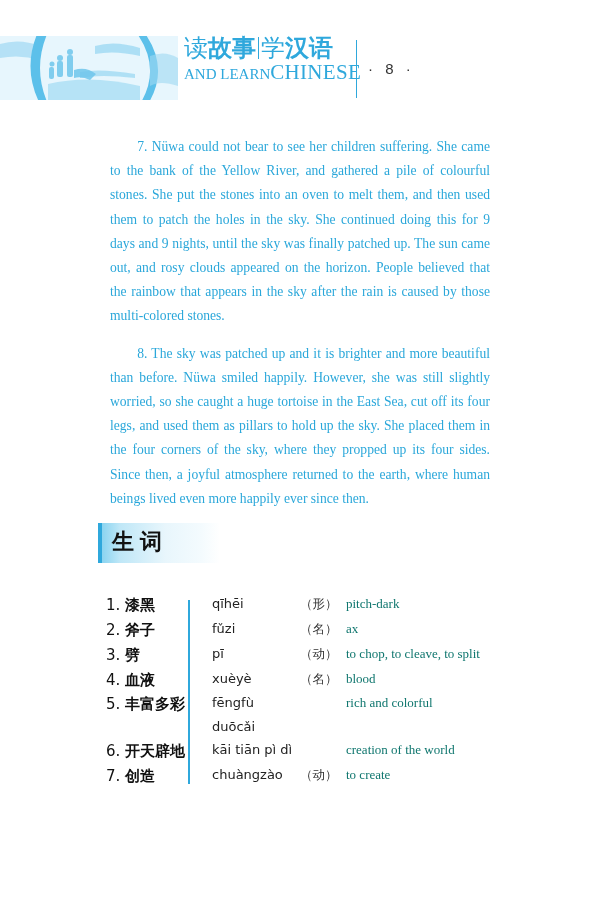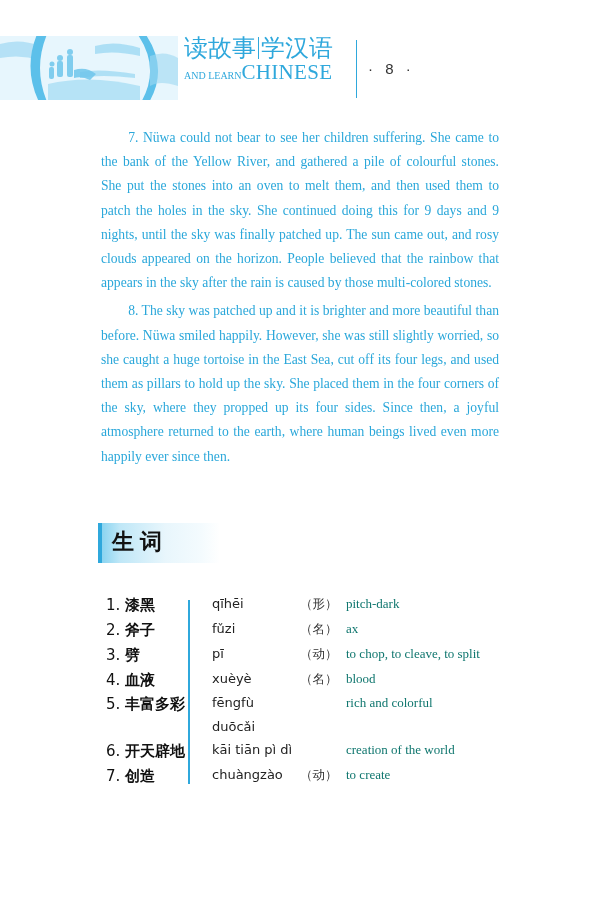--- a/index.html
+++ b/index.html
@@ -8,31 +8,31 @@
       font-family: "Liberation Serif", serif;
     }
     .header { position: absolute; left: 0; top: 30px; width: 600px; height: 75px; }
     .banner-img {
       position: absolute; left: 0; top: 6px; width: 178px; height: 64px; overflow: hidden;
       background: linear-gradient(90deg, #eaf7fd 0%, #bfe6f7 30%, #dff3fc 60%, #c9ecf9 100%);
     }
     .banner-img svg { position: absolute; left: 0; top: 0; }
     .brand { position: absolute; left: 184px; top: 4px; width: 160px; }
     .brand-cn { font-family: "DejaVu Sans", sans-serif; font-size: 24px; color: #2fa8dc; line-height: 28px; letter-spacing: 0px; white-space: nowrap; }
-    .brand-cn .b { font-weight: normal; }
+    .brand-cn .b { font-weight: bold; }
     .brand-cn .sep { display: inline-block; width: 1px; height: 22px; background: #2fa8dc; vertical-align: -3px; margin: 0 2px; }
     .brand-en1 { font-family: "Liberation Serif", serif; font-size: 21px; color: #2fa8dc; line-height: 20px; letter-spacing: 0.3px; white-space: nowrap; }
     .brand-en2 { font-family: "Liberation Serif", serif; color: #2fa8dc; line-height: 20px; white-space: nowrap; }
-    .brand-en2 .small { font-size: 10px; letter-spacing: 0px; font-family: Liberation Serif, serif; }
+    .brand-en2 .small { font-size: 15px; letter-spacing: 0px; font-family: Liberation Serif, serif; }
     .brand-en2 .big { font-size: 21px; letter-spacing: 0.3px; }
     .vline { position: absolute; left: 356px; top: 10px; width: 1px; height: 58px; background: #2fa8dc; }
     .page-num { position: absolute; left: 368px; top: 30px; font-family: "Liberation Sans", sans-serif; font-size: 15px; color: #333; letter-spacing: 4px; }
 
     .story { position: absolute; left: 97px; top: 122px; width: 406px; color: #2aa7da; font-size: 13.6px; line-height: 24.2px; text-align: justify; }
-    .story p { margin: 4px; text-indent: 2em; text-align-last: left; }
+    .story p { margin: 13px; text-indent: 2em; text-align-last: left; }
 
     .vocab-head { position: absolute; left: 98px; top: 523px; width: 122px; height: 40px; }
     .vocab-head .tab {
       position: absolute; left: 0; top: 0; width: 122px; height: 40px;
       background: linear-gradient(90deg, #7fd0ef 0%, #bfe7f7 18%, #e8f6fc 55%, #f4fbfe 85%, #ffffff 100%);
     }
     .vocab-head .tab::before { content: ""; position: absolute; left: 0; top: 0; width: 4px; height: 40px; background: #2fa8dc; }
     .vocab-head .label { position: absolute; left: 14px; top: 4px; font-family: Liberation Mono, monospace; font-weight: bold; font-size: 22px; color: #111; letter-spacing: 6px; text-align: right; }
 
     .vocab { position: absolute; left: 106px; top: 594px; }

